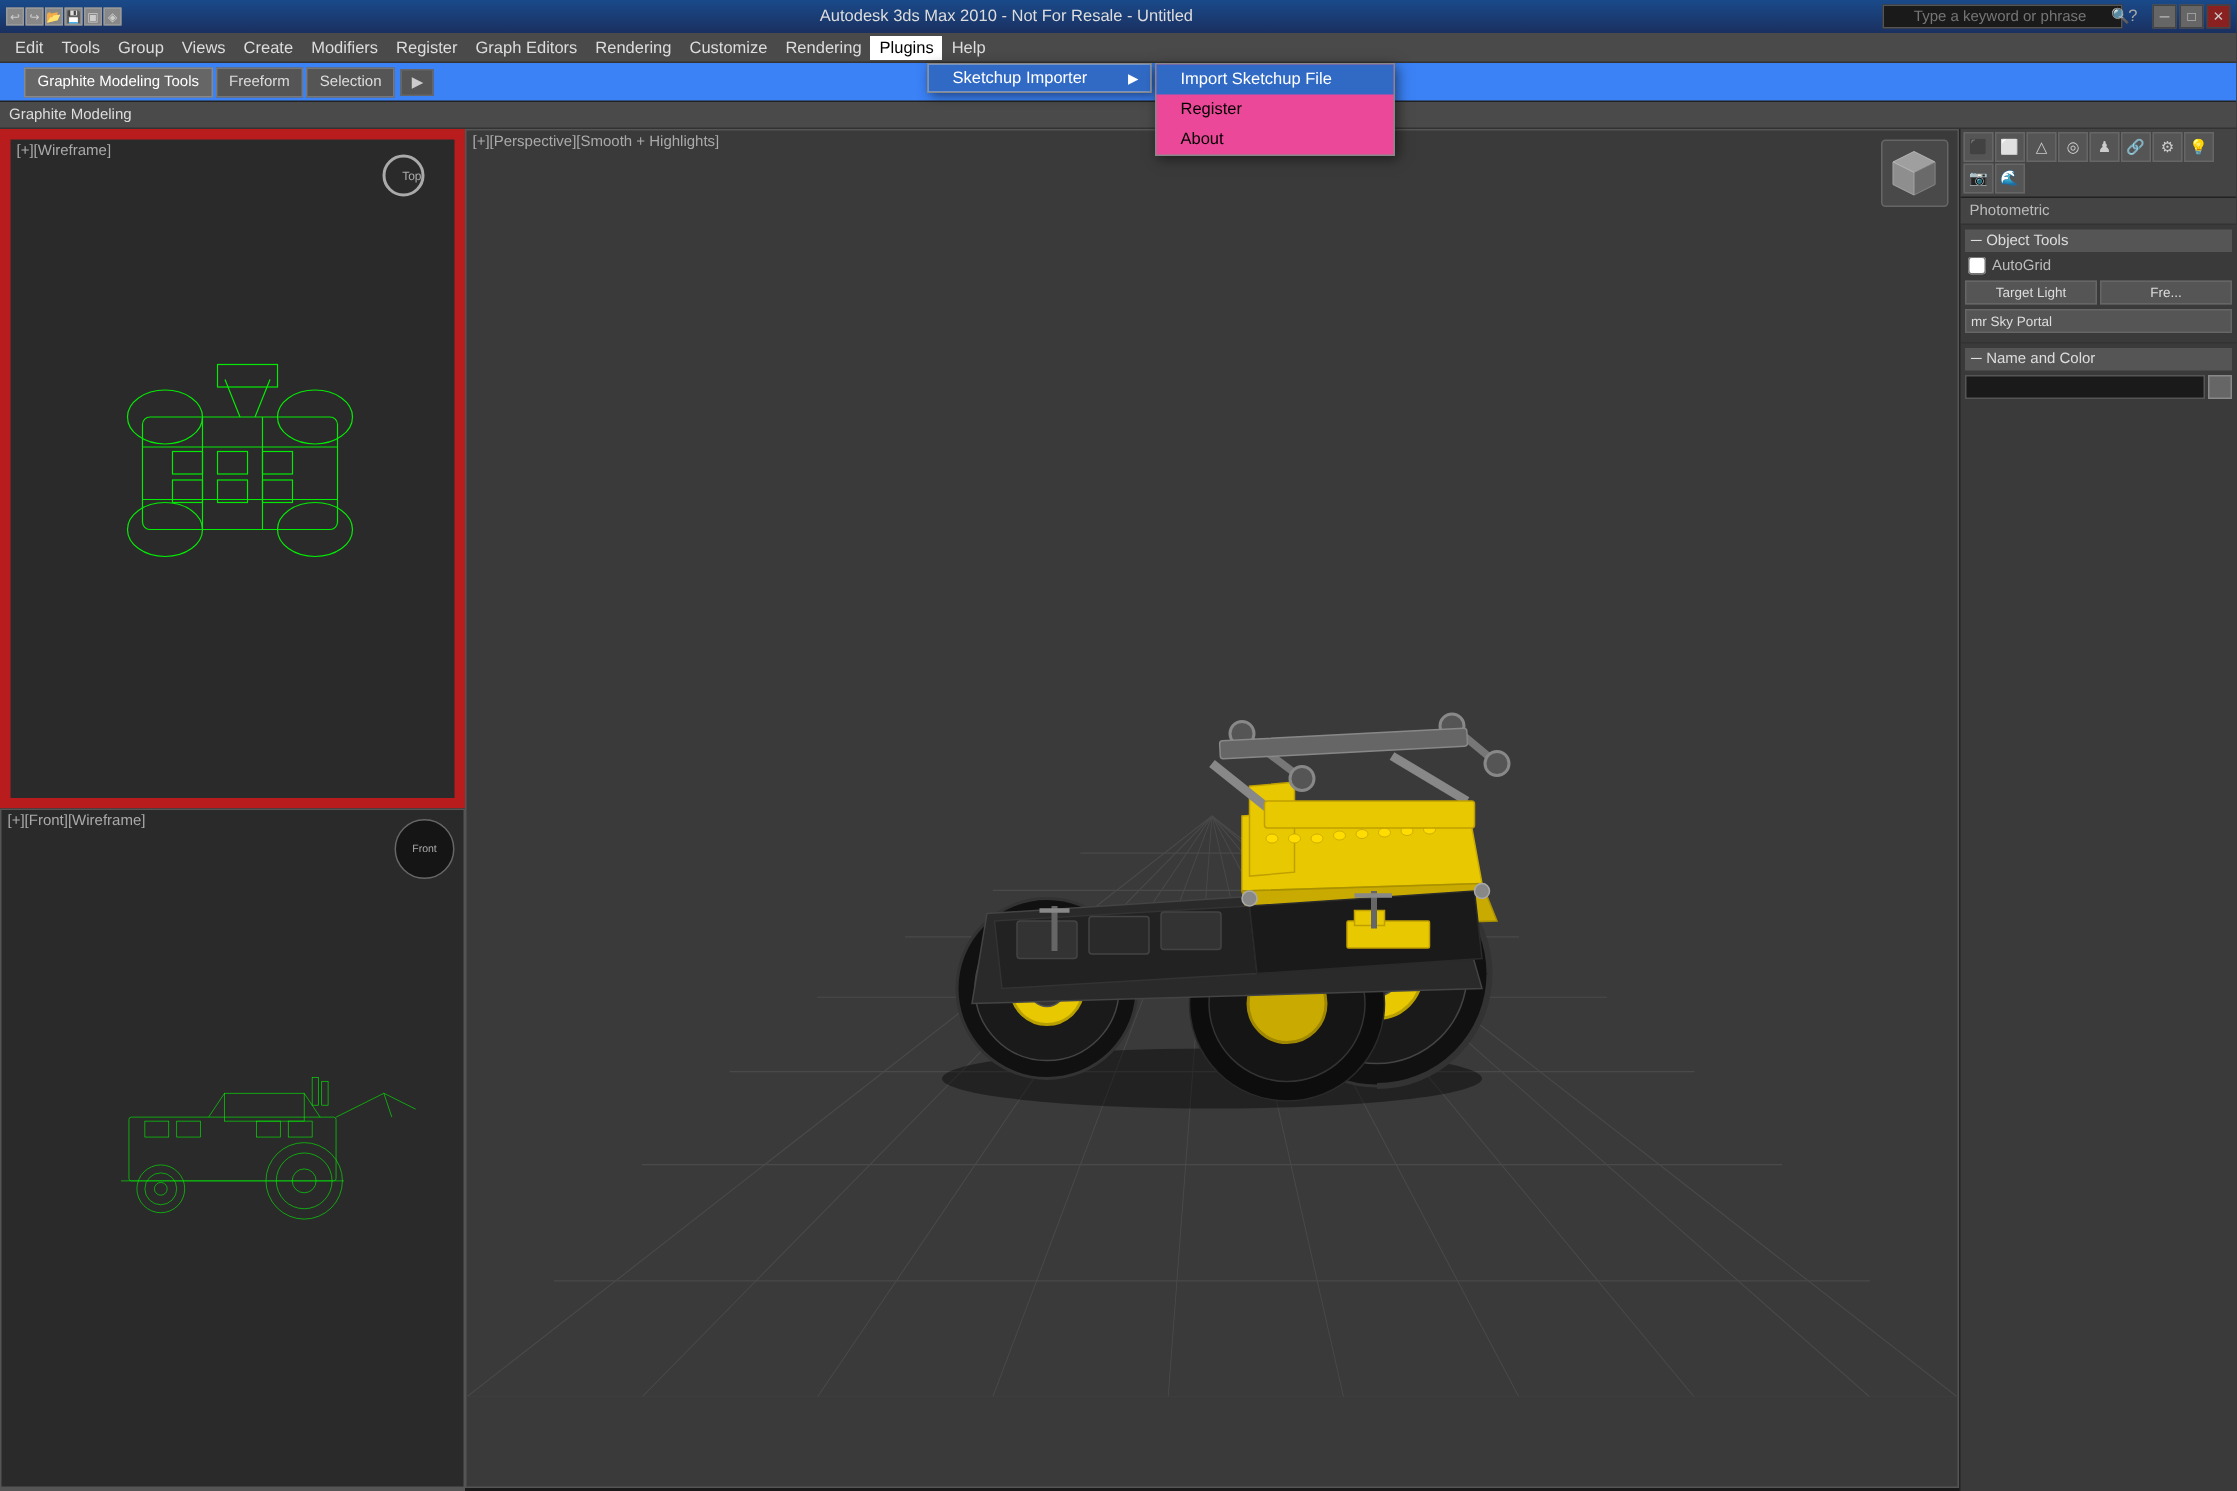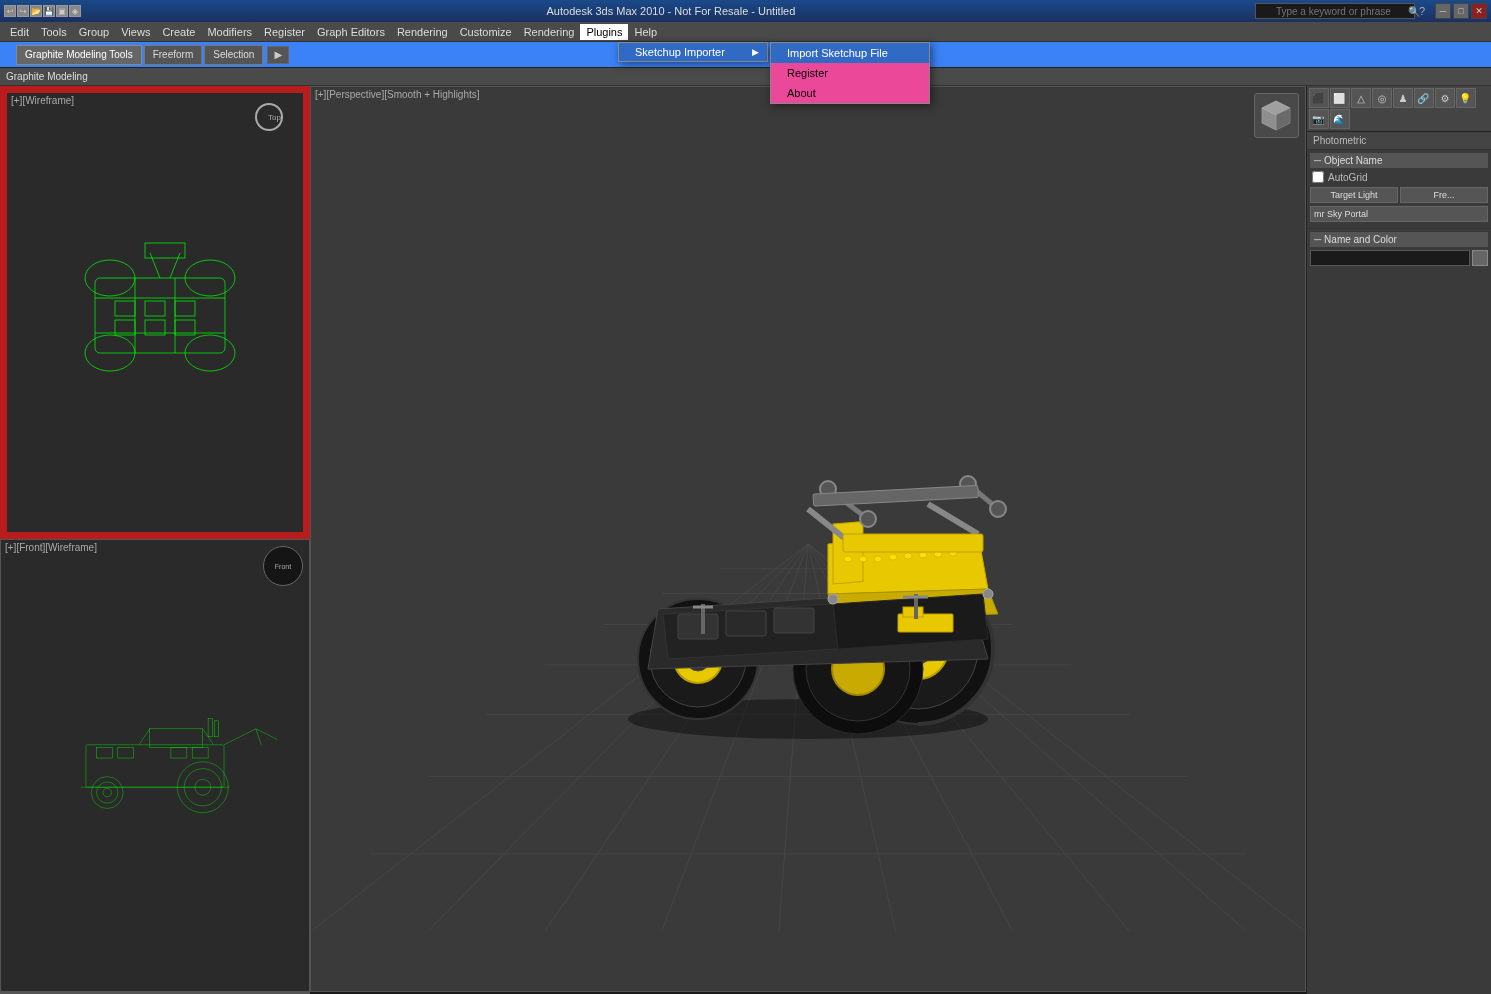--- a/index.html
+++ b/index.html
@@ -467,21 +467,21 @@
       <div style="width:20px;height:20px;background:#555;border:1px solid #666;display:flex;align-items:center;justify-content:center;font-size:10px;cursor:pointer;color:#ccc;">🌊</div>
     </div>
 
     <div style="padding:3px 6px;background:#444;border-bottom:1px solid #333;font-size:10px;color:#bbb;">
       <span>Photometric</span>
     </div>
 
     <div style="padding:3px;">
       <div style="background:#555;padding:2px 4px;font-size:10px;color:#ddd;margin-bottom:3px;display:flex;align-items:center;gap:3px;">
         <span style="cursor:pointer;">─</span>
-        <span>Object Name</span>
+        <span>Object Tools</span>
       </div>
       <div style="display:flex;align-items:center;gap:4px;margin-bottom:4px;padding:0 2px;">
         <input type="checkbox" style="width: 12px; height: 12px;">
         <span style="font-size:10px;color:#bbb;">AutoGrid</span>
       </div>
       <div style="display:grid;grid-template-columns:1fr 1fr;gap:2px;margin-bottom:3px;">
         <button style="background:#555;border:1px solid #666;color:#ddd;font-size:9px;padding:2px 3px;cursor:pointer;text-align:center;">Target Light</button>
         <button style="background:#555;border:1px solid #666;color:#ddd;font-size:9px;padding:2px 7px;cursor:pointer;text-align:center;">Fre...</button>
       </div>
       <button style="background:#555;border:1px solid #666;color:#ddd;font-size:9px;padding:2px 3px;cursor:pointer;width:100%;text-align:left;margin-bottom:3px;">mr Sky Portal</button>

